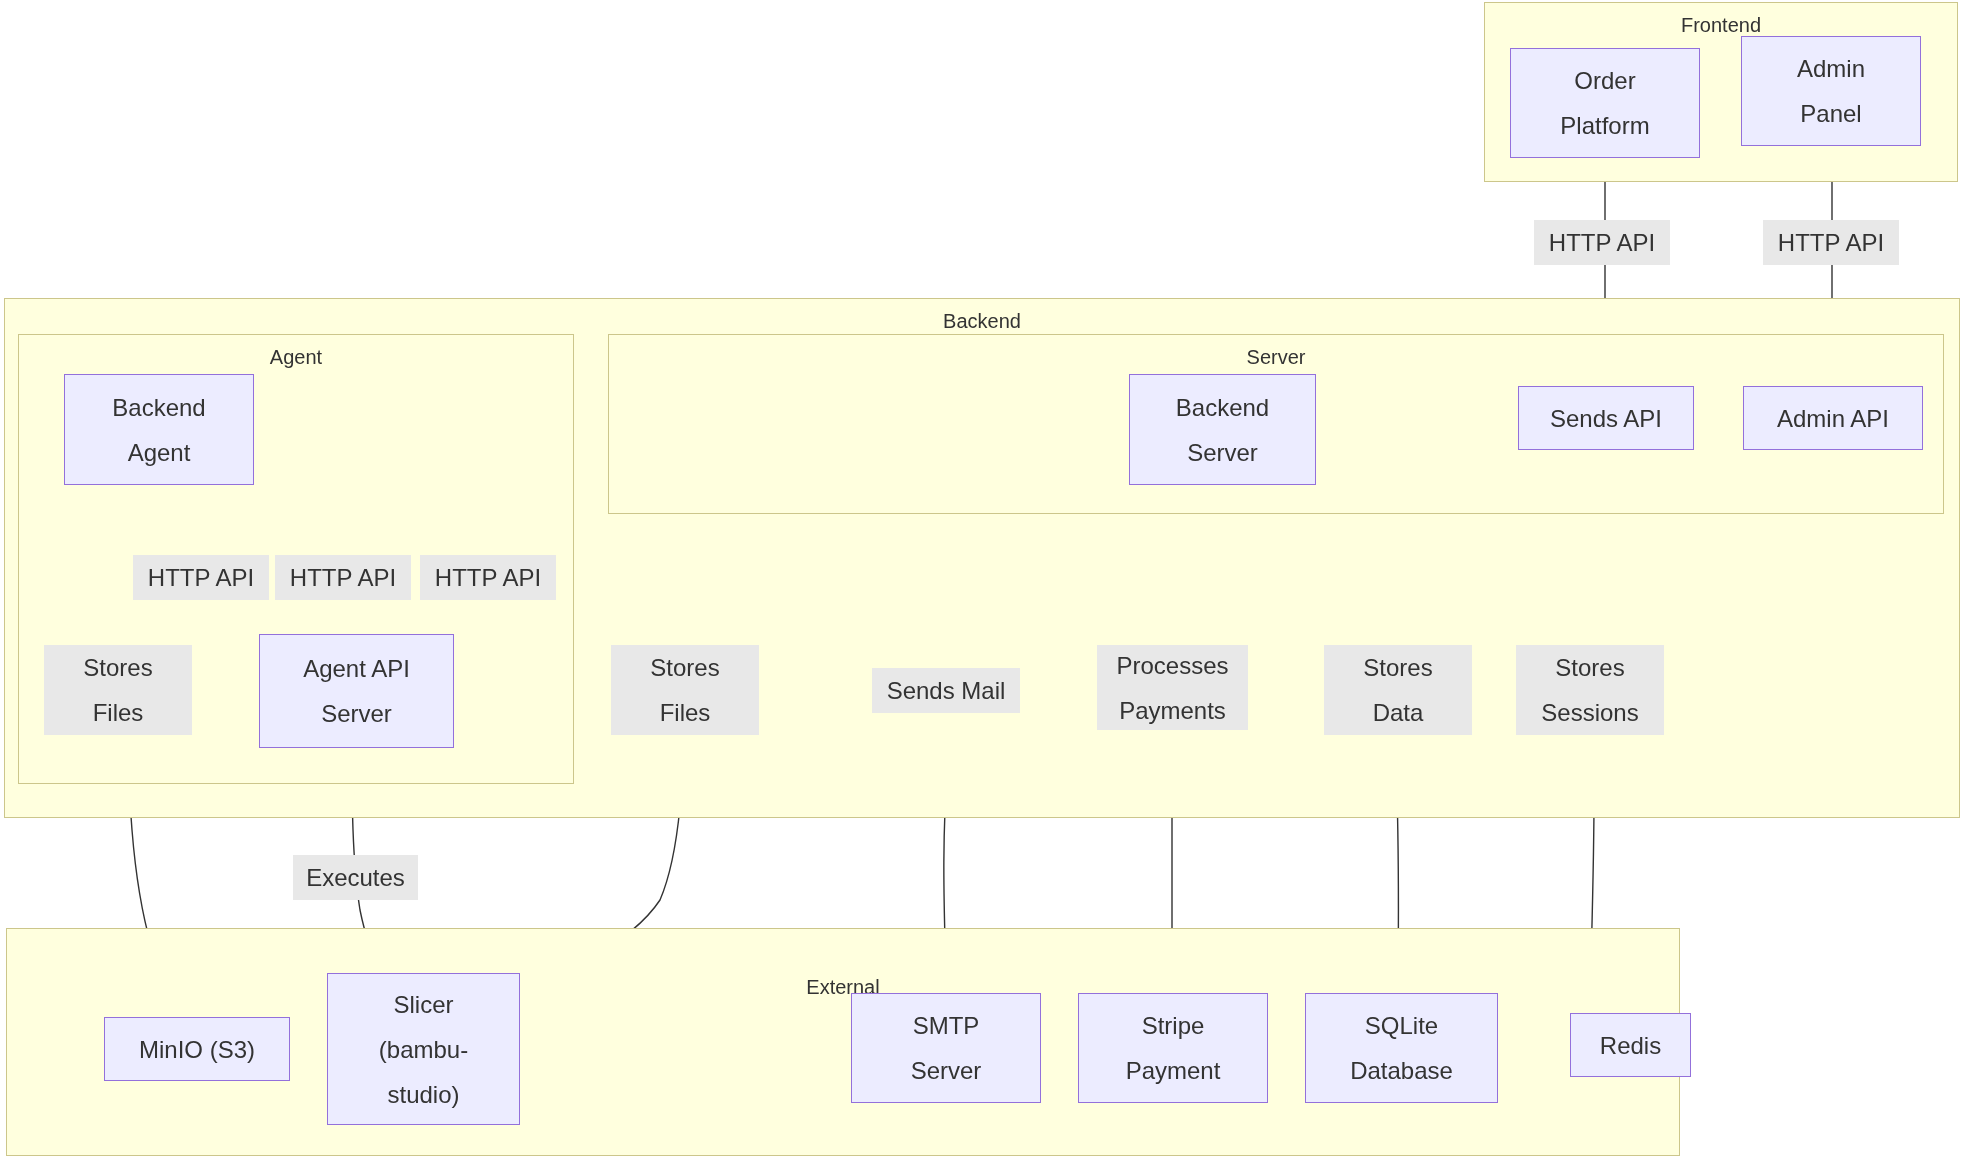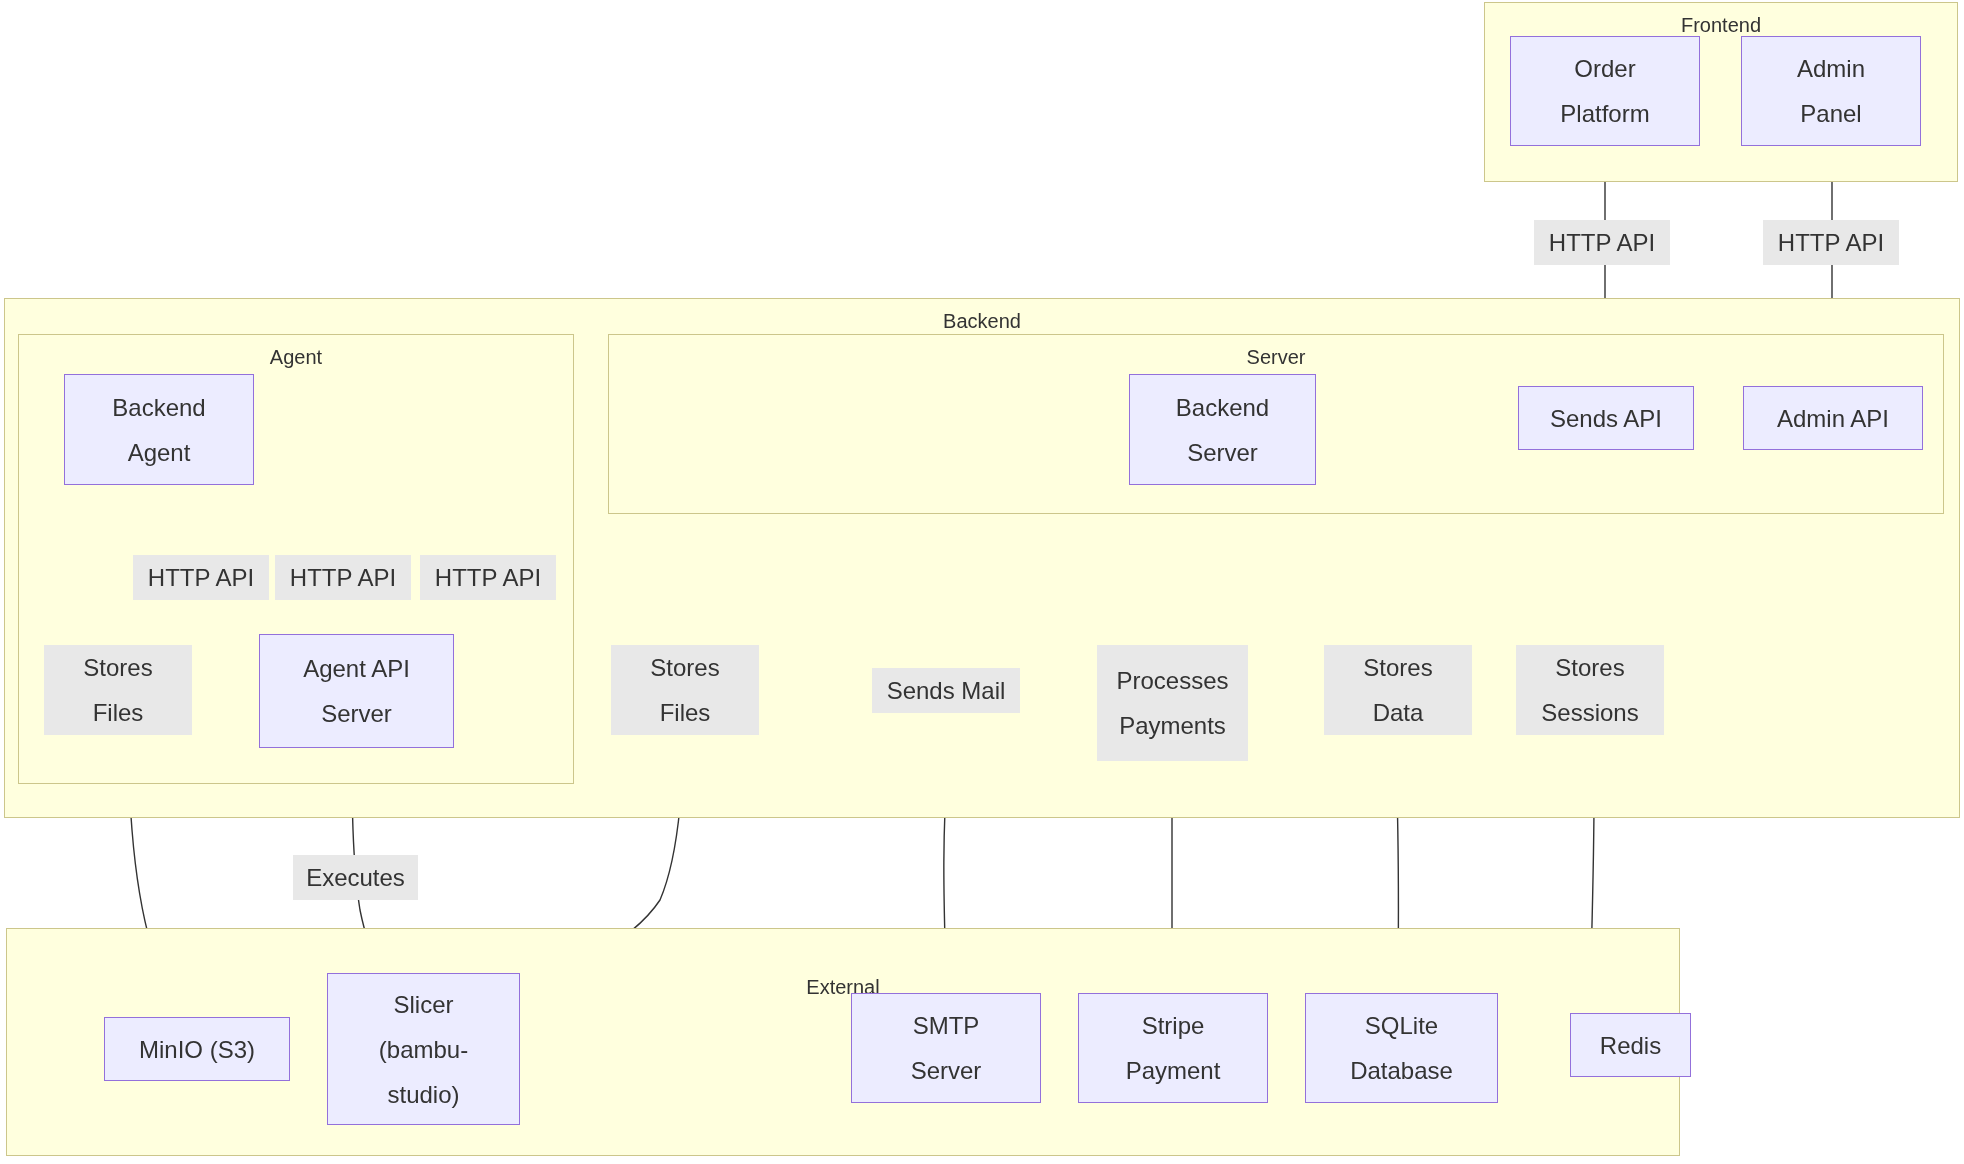--- a/index.html
+++ b/index.html
@@ -129,21 +129,21 @@
   </div>
 
   <div class="cluster" style="left:608px; top:334px; width:1336px; height:180px;">
     <div class="cluster-title" style="top:8px;">Server</div>
   </div>
 
   <div class="cluster" style="left:6px; top:928px; width:1674px; height:228px;">
     <div class="cluster-title" style="top:44px;">External</div>
   </div>
 
-  <div class="node" style="left:1510px; top:36px; width:190px; height:110px;">
+  <div class="node" style="left:1510px; top:48px; width:190px; height:110px;">
     <span class="ln">Order</span>
     <span class="ln">Platform</span>
   </div>
 
   <div class="node" style="left:1741px; top:36px; width:180px; height:110px;">
     <span class="ln">Admin</span>
     <span class="ln">Panel</span>
   </div>
 
   <div class="node" style="left:64px; top:374px; width:190px; height:111px;">
@@ -225,21 +225,21 @@
 
   <div class="edge-label" style="left:611px; top:645px; width:148px; height:90px;">
     <span class="ln">Stores</span>
     <span class="ln">Files</span>
   </div>
 
   <div class="edge-label" style="left:872px; top:668px; width:148px; height:45px;">
     <span class="ln">Sends Mail</span>
   </div>
 
-  <div class="edge-label" style="left:1097px; top:645px; width:151px; height:116px;">
+  <div class="edge-label" style="left:1097px; top:645px; width:151px; height:85px;">
     <span class="ln">Processes</span>
     <span class="ln">Payments</span>
   </div>
 
   <div class="edge-label" style="left:1324px; top:645px; width:148px; height:90px;">
     <span class="ln">Stores</span>
     <span class="ln">Data</span>
   </div>
 
   <div class="edge-label" style="left:1516px; top:645px; width:148px; height:90px;">

